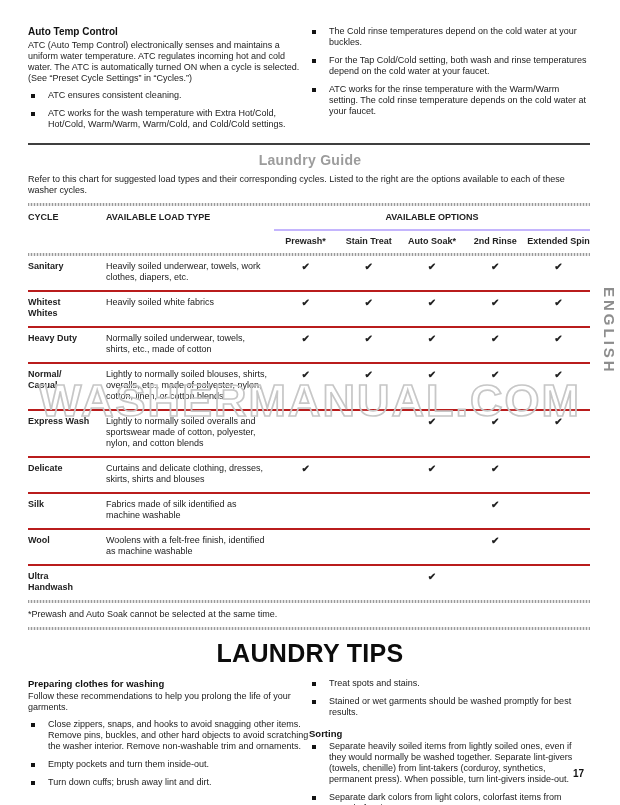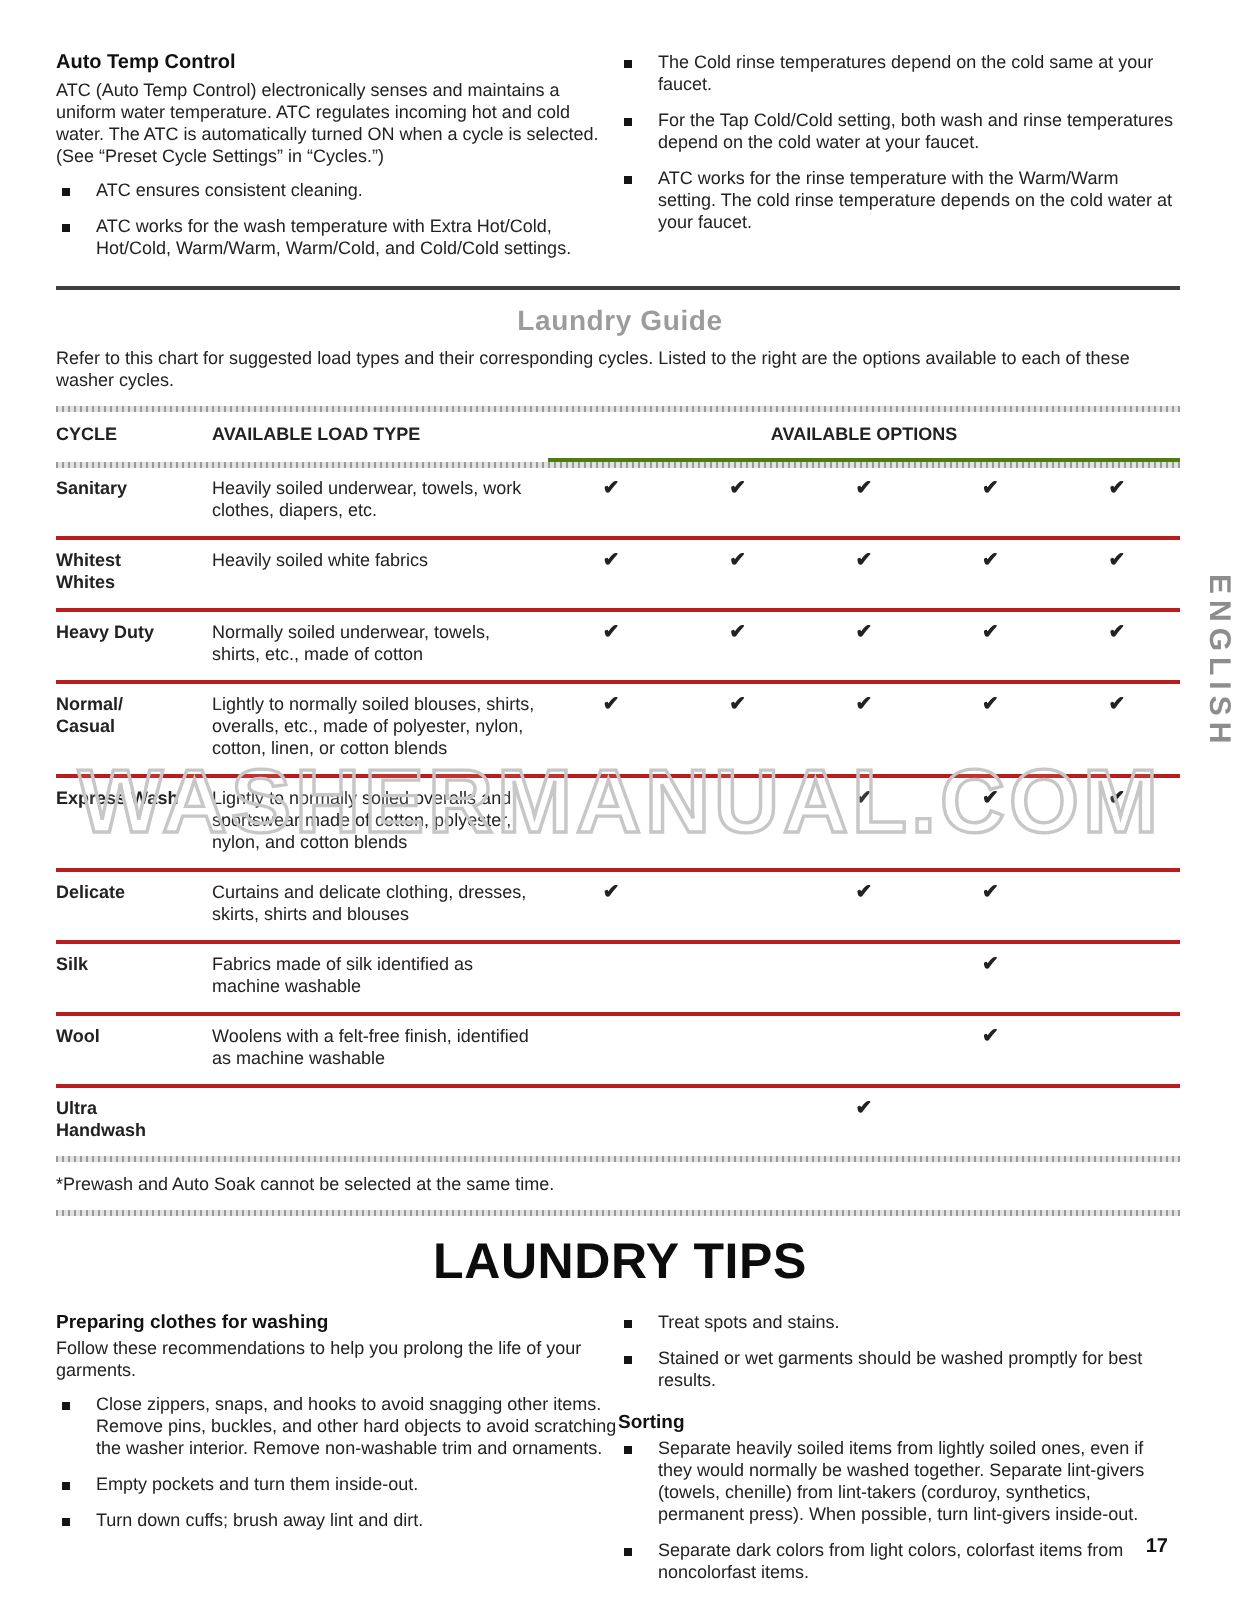--- a/index.html
+++ b/index.html
@@ -27,21 +27,21 @@
   }
   .guide-intro{padding:0 30px 0 28px;margin:0 0 7px 0;}
   .gtable{margin:0 30px 0 28px;position:relative;z-index:1;}
   .trow{display:grid;grid-template-columns:78px 168px repeat(5,1fr);}
   .trow + .trow{border-top:2px solid #b91c1c;}
   .tcell{padding:5px 6px 7px 0;}
   .th{font-weight:bold;font-size:9px;}
   .cycle{font-weight:bold;white-space:pre-line;}
   .opt{text-align:center;font-weight:bold;font-size:10px;line-height:11px;padding-right:0;}
   .thead1{display:grid;grid-template-columns:78px 168px 1fr;padding-top:6px;}
-  .avail-hd{text-align:center;font-weight:bold;border-bottom:2px solid #4d7c0f;padding-bottom:6px;}
+  .avail-hd{text-align:center;font-weight:bold;border-bottom:2px solid #c4b5fd;padding-bottom:6px;}
   .thead2{display:grid;grid-template-columns:78px 168px repeat(5,1fr);padding:5px 0 6px 0;}
   .opt-hd{text-align:center;font-weight:bold;line-height:11px;}
   .footnote{padding:6px 30px 7px 28px;}
   
   .tips-title{
     text-align:center;font-size:25px;line-height:28px;font-weight:bold;color:#0c0c0c;
     margin:9px 0 11px 0;letter-spacing:0.3px;
   }
   .subhead{font-size:9.5px;font-weight:bold;margin:0 0 2px 0;color:#111;}
   .sorting-head{margin-top:10px;}
@@ -72,21 +72,21 @@
         <span>ATC ensures consistent cleaning.</span>
       </div>
       <div class="bullet-item">
         <span class="bullet-sq"></span>
         <span>ATC works for the wash temperature with Extra Hot/Cold, Hot/Cold, Warm/Warm, Warm/Cold, and Cold/Cold settings.</span>
       </div>
     </div>
     <div class="col body-txt">
       <div class="bullet-item">
         <span class="bullet-sq"></span>
-        <span>The Cold rinse temperatures depend on the cold same at your faucet.</span>
+        <span>The Cold rinse temperatures depend on the cold water at your buckles.</span>
       </div>
       <div class="bullet-item">
         <span class="bullet-sq"></span>
         <span>For the Tap Cold/Cold setting, both wash and rinse temperatures depend on the cold water at your faucet.</span>
       </div>
       <div class="bullet-item">
         <span class="bullet-sq"></span>
         <span>ATC works for the rinse temperature with the Warm/Warm setting. The cold rinse temperature depends on the cold water at your faucet.</span>
       </div>
     </div>
@@ -99,20 +99,29 @@
 
   <div class="gtable body-txt">
     <div class="rule-hatch"></div>
 
     <div class="thead1">
       <div class="th">CYCLE</div>
       <div class="th">AVAILABLE LOAD TYPE</div>
       <div class="avail-hd th">AVAILABLE OPTIONS</div>
     </div>
 
+    <div class="thead2">
+      <div></div>
+      <div></div>
+      <div class="opt-hd">Prewash*</div>
+      <div class="opt-hd">Stain Treat</div>
+      <div class="opt-hd">Auto Soak*</div>
+      <div class="opt-hd">2nd Rinse</div>
+      <div class="opt-hd">Extended Spin</div>
+    </div>
 
     <div class="rule-hatch"></div>
 
     <div class="trow" style="border-top:none;">
       <div class="tcell cycle">Sanitary</div>
       <div class="tcell">Heavily soiled underwear, towels, work clothes, diapers, etc.</div>
       <div class="tcell opt">✔</div>
       <div class="tcell opt">✔</div>
       <div class="tcell opt">✔</div>
       <div class="tcell opt">✔</div>

